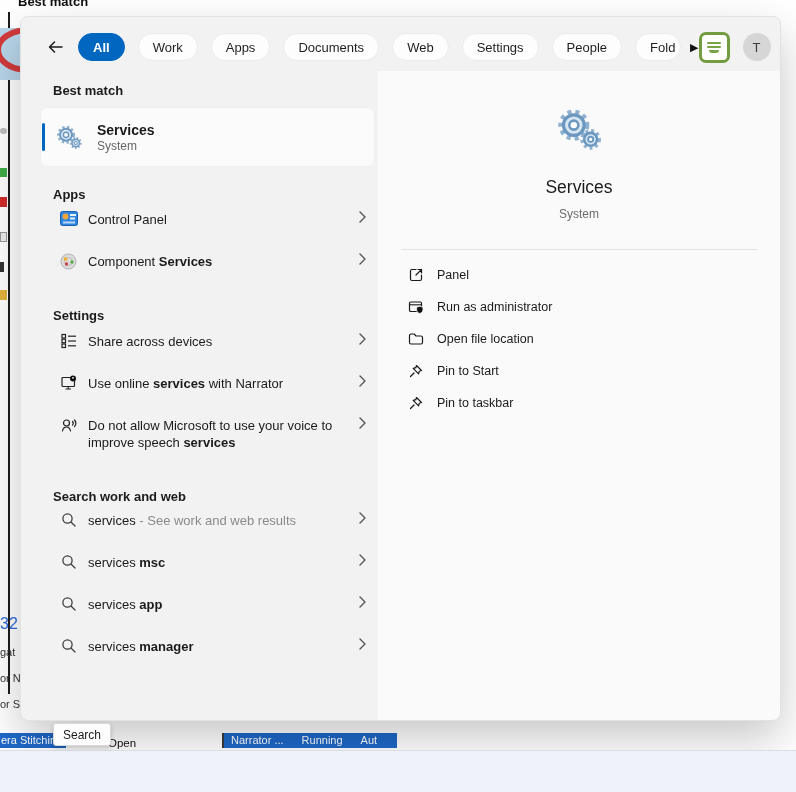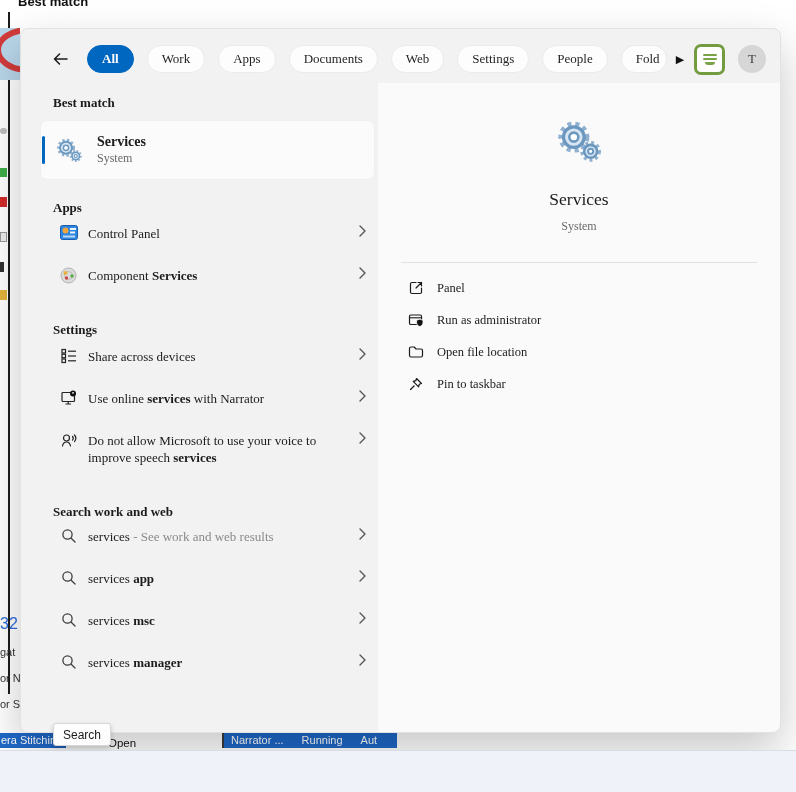--- a/index.html
+++ b/index.html
@@ -18,21 +18,21 @@
   .frag-ors { top:698px; }
   .fragblock { left:0; width:7px; }
 
   
   .bg-row-left { left:0; top:733px; width:66px; height:15px; background:#1e68c8; color:#fff; font-size:11px; line-height:15px; padding-left:1px; overflow:hidden; white-space:nowrap; }
   .bg-row-right { left:222px; top:733px; width:175px; height:15px; background:#1e68c8; color:#fff; font-size:11px; line-height:15px; display:flex; gap:18px; padding-left:7px; overflow:hidden; white-space:nowrap; border-left:2px solid #3b3b3b; }
   .start-label { left:108px; top:737px; font-size:11.5px; color:#111; }
   .tooltip { left:53px; top:723px; width:58px; height:23px; background:#fdfdfd; border:1px solid #d8d8d8; border-radius:3px; box-shadow:0 2px 5px rgba(0,0,0,.18); font-size:12px; color:#1b1b1b; display:flex; align-items:center; justify-content:center; z-index:30; }
 
   
-  .flyout { left:20px; top:28px; width:761px; height:705px; background:#f2f2f2; border:1px solid #e2e2e2; border-radius:8px; box-shadow:0 18px 45px rgba(0,0,0,.22); z-index:10; overflow:hidden;font-family:Liberation Serif, serif; }
+  .flyout { left:20px; top:16px; width:761px; height:705px; background:#f2f2f2; border:1px solid #e2e2e2; border-radius:8px; box-shadow:0 18px 45px rgba(0,0,0,.22); z-index:10; overflow:hidden; }
   .tabbar { position:absolute; top:0; left:0; right:0; height:54px; display:flex; align-items:center; padding:6px 14px 0 26px; }
   .backbtn { width:26px; height:26px; display:flex; align-items:center; justify-content:center; margin-right:14px; cursor:pointer; }
   .pills { display:flex; gap:13px; align-items:center; }
   .pill { height:28px; padding:0 14px; border-radius:15px; background:#fdfdfd; border:1px solid #ebebeb; font-size:13px; color:#1f1f1f; display:flex; align-items:center; cursor:pointer; white-space:nowrap; }
   .pill.sel { background:#0067c0; border-color:#0067c0; color:#fff; font-weight:600; }
   .pill.clip { max-width:46px; overflow:hidden; }
   .morebtn { margin-left:9px; font-size:11px; color:#111; cursor:pointer; }
   .tab-right { margin-left:auto; display:flex; align-items:center; gap:13px; }
   .orglogo { width:31px; height:31px; border-radius:7px; background:#739b3f; padding:3px; cursor:pointer; }
   .orglogo .in { width:100%; height:100%; background:#fff; border-radius:4px; display:flex; flex-direction:column; align-items:center; justify-content:center; gap:2px; }
@@ -299,36 +299,36 @@
         </span>
     </div>
 
     <div class="srow">
       <span class="ric">
         <svg width="16" height="16" viewBox="0 0 16 16">
             <circle cx="6.5" cy="6.5" r="4.6" fill="none" stroke="#3f3f3f" stroke-width="1.3"></circle>
             <path d="M10.2 10.2 14 14" stroke="#3f3f3f" stroke-width="1.3" stroke-linecap="round"></path>
           </svg>
       </span>
-      <span class="rtext"><span>services </span><b>app</b><span></span><span class="mut"></span></span>
+      <span class="rtext"><span>services </span><b>msc</b><span></span><span class="mut"></span></span>
       <span class="chev">
           <svg width="7" height="12" viewBox="0 0 7 12">
             <path d="M1 1l5 5-5 5" fill="none" stroke="#565656" stroke-width="1.4" stroke-linecap="round" stroke-linejoin="round"></path>
           </svg>
         </span>
     </div>
 
     <div class="srow">
       <span class="ric">
         <svg width="16" height="16" viewBox="0 0 16 16">
             <circle cx="6.5" cy="6.5" r="4.6" fill="none" stroke="#3f3f3f" stroke-width="1.3"></circle>
             <path d="M10.2 10.2 14 14" stroke="#3f3f3f" stroke-width="1.3" stroke-linecap="round"></path>
           </svg>
       </span>
-      <span class="rtext"><span>services </span><b>msc</b><span></span><span class="mut"></span></span>
+      <span class="rtext"><span>services </span><b>app</b><span></span><span class="mut"></span></span>
       <span class="chev">
           <svg width="7" height="12" viewBox="0 0 7 12">
             <path d="M1 1l5 5-5 5" fill="none" stroke="#565656" stroke-width="1.4" stroke-linecap="round" stroke-linejoin="round"></path>
           </svg>
         </span>
     </div>
 
     <div class="srow">
       <span class="ric">
         <svg width="16" height="16" viewBox="0 0 16 16">
@@ -377,20 +377,27 @@
         <svg width="16" height="16" viewBox="0 0 16 16">
           <path d="M1.5 4.5A1.5 1.5 0 0 1 3 3h3.2l1.8 2h5A1.5 1.5 0 0 1 14.5 6.5v5A1.5 1.5 0 0 1 13 13H3a1.5 1.5 0 0 1-1.5-1.5z" fill="none" stroke="#1b1b1b" stroke-width="1.2" stroke-linejoin="round"></path>
         </svg>
         <span>Open file location</span>
       </div>
       <div class="act">
         <svg width="16" height="16" viewBox="0 0 16 16">
           <path d="M2.5 13.5 6 10" stroke="#1b1b1b" stroke-width="1.2" stroke-linecap="round"></path>
           <path d="M8.5 2.5l5 5-2.2.7-.7 2.6-5.4-5.4 2.6-.7z" fill="none" stroke="#1b1b1b" stroke-width="1.2" stroke-linejoin="round"></path>
         </svg>
+        <span>Pin to Start</span>
+      </div>
+      <div class="act">
+        <svg width="16" height="16" viewBox="0 0 16 16">
+          <path d="M2.5 13.5 6 10" stroke="#1b1b1b" stroke-width="1.2" stroke-linecap="round"></path>
+          <path d="M8.5 2.5l5 5-2.2.7-.7 2.6-5.4-5.4 2.6-.7z" fill="none" stroke="#1b1b1b" stroke-width="1.2" stroke-linejoin="round"></path>
+        </svg>
         <span>Pin to taskbar</span>
       </div>
     </div>
   </div>
 </div>
 
 <div class="abs taskbar"></div>
 <div class="abs tb-frag"></div>
 
 <div class="abs tb-search">

